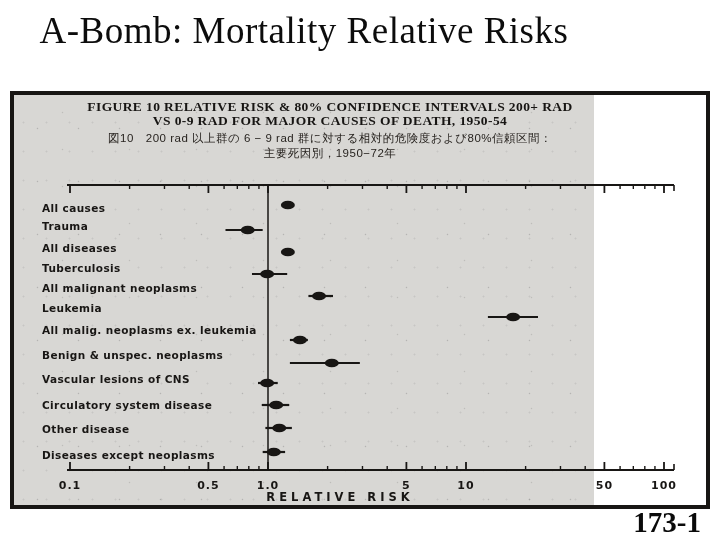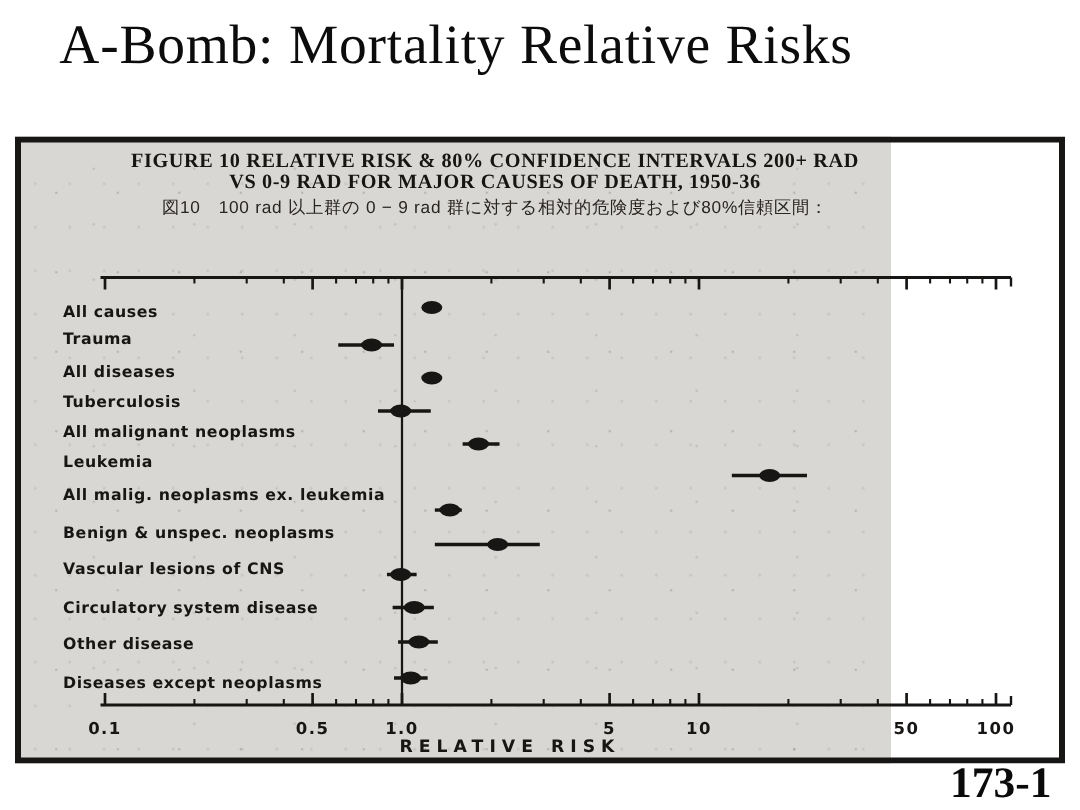--- a/index.html
+++ b/index.html
@@ -39,22 +39,23 @@
     font-size:29px;color:#0a0a0a;text-align:right;
   }
 </style>
 </head>
 <body>
 
 <h1 class="slide-title">A-Bomb: Mortality Relative Risks</h1>
 
 <div class="figure-box">
   <div id="en1" class="fig-title-en">FIGURE 10  RELATIVE RISK &amp; 80% CONFIDENCE INTERVALS 200+ RAD</div>
-  <div id="en2" class="fig-title-en">VS 0-9 RAD FOR MAJOR CAUSES OF DEATH, 1950-36</div>
-  <div id="jp1" class="fig-title-jp">図10　100 rad 以上群の 0 − 9 rad 群に対する相対的危険度および80%信頼区間：</div>
+  <div id="en2" class="fig-title-en">VS 0-9 RAD FOR MAJOR CAUSES OF DEATH, 1950-54</div>
+  <div id="jp1" class="fig-title-jp">図10　200 rad 以上群の 6 − 9 rad 群に対する相対的危険度および80%信頼区間：</div>
+  <div id="jp2" class="fig-title-jp">主要死因別，1950−72年</div>
   <svg id="plot-svg" width="700" height="418" viewBox="0 0 700 418">
       <rect x="2" y="2" width="696" height="414" fill="none" stroke="#181614" stroke-width="4"></rect>
       <line x1="57" y1="94" x2="664" y2="94" stroke="#181614" stroke-width="2"></line>
       <line x1="57" y1="379" x2="664" y2="379" stroke="#181614" stroke-width="2"></line>
       <line x1="119.60393914146829" y1="379" x2="119.60393914146829" y2="375" stroke="#181614" stroke-width="1.4"></line>
       <line x1="119.60393914146829" y1="94" x2="119.60393914146829" y2="98" stroke="#181614" stroke-width="1.4"></line>
       <line x1="154.47000843449314" y1="379" x2="154.47000843449314" y2="375" stroke="#181614" stroke-width="1.4"></line>
       <line x1="154.47000843449314" y1="94" x2="154.47000843449314" y2="98" stroke="#181614" stroke-width="1.4"></line>
       <line x1="179.20787828293655" y1="379" x2="179.20787828293655" y2="375" stroke="#181614" stroke-width="1.4"></line>
       <line x1="179.20787828293655" y1="94" x2="179.20787828293655" y2="98" stroke="#181614" stroke-width="1.4"></line>

